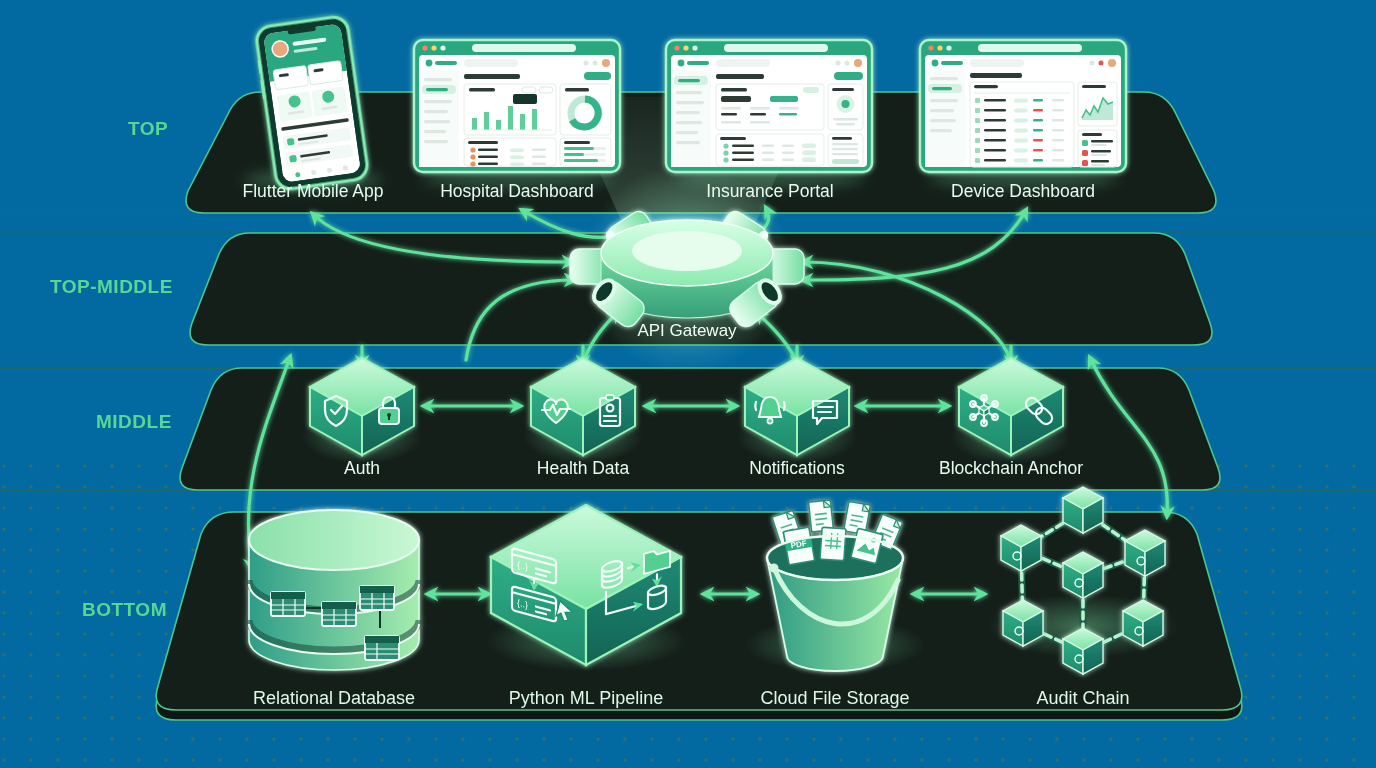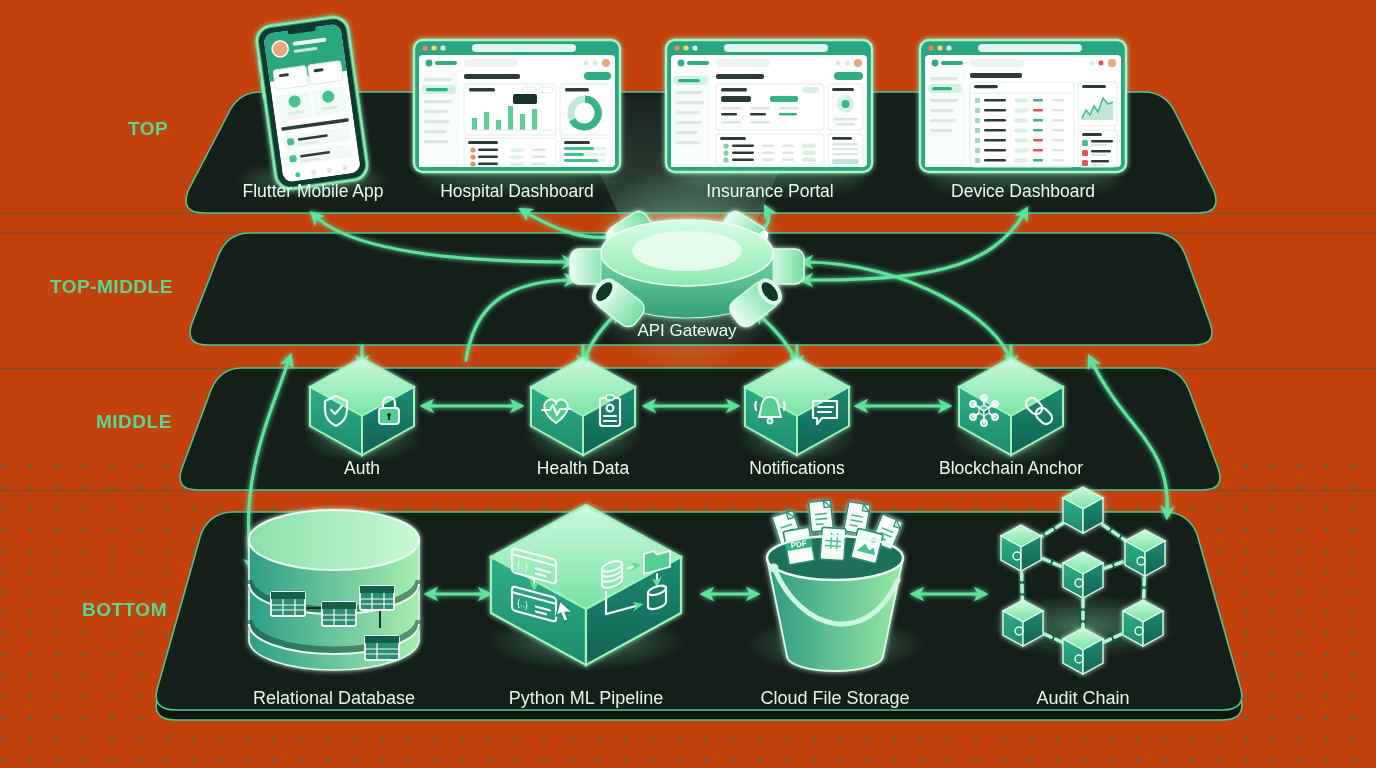--- a/index.html
+++ b/index.html
@@ -1,16 +1,16 @@
 <!DOCTYPE html>
 <html><head>
 <meta charset="utf-8">
 <style>
   html,body{margin:0;padding:0;background:#070908;}
-  .stage{position:relative;width:1376px;height:768px;background:#c2410c;overflow:hidden;
+  .stage{position:relative;width:1376px;height:768px;background:#0369a1;overflow:hidden;
          font-family:"Liberation Sans", sans-serif;}
   svg{display:block}
   text{font-family:"Liberation Sans", sans-serif;}
   .layer-label{font-size:19px;font-weight:bold;fill:#58d794;letter-spacing:.5px;}
   .node-label{font-size:17.5px;fill:#e7fcef;text-anchor:middle;}
   .node-label-big{font-size:18px;fill:#dff8e9;text-anchor:middle;}
   .gw-label{font-size:17px;fill:#f1fff7;text-anchor:middle;}
   .pdf-label{font-size:8px;font-weight:bold;fill:#ffffff;text-anchor:middle;}
   .arrow{stroke:#5fe29b;stroke-width:3.2;fill:none;stroke-linecap:round;}
   .plane{fill:#141f1a;stroke:#4cc68d;stroke-width:1.6;}

